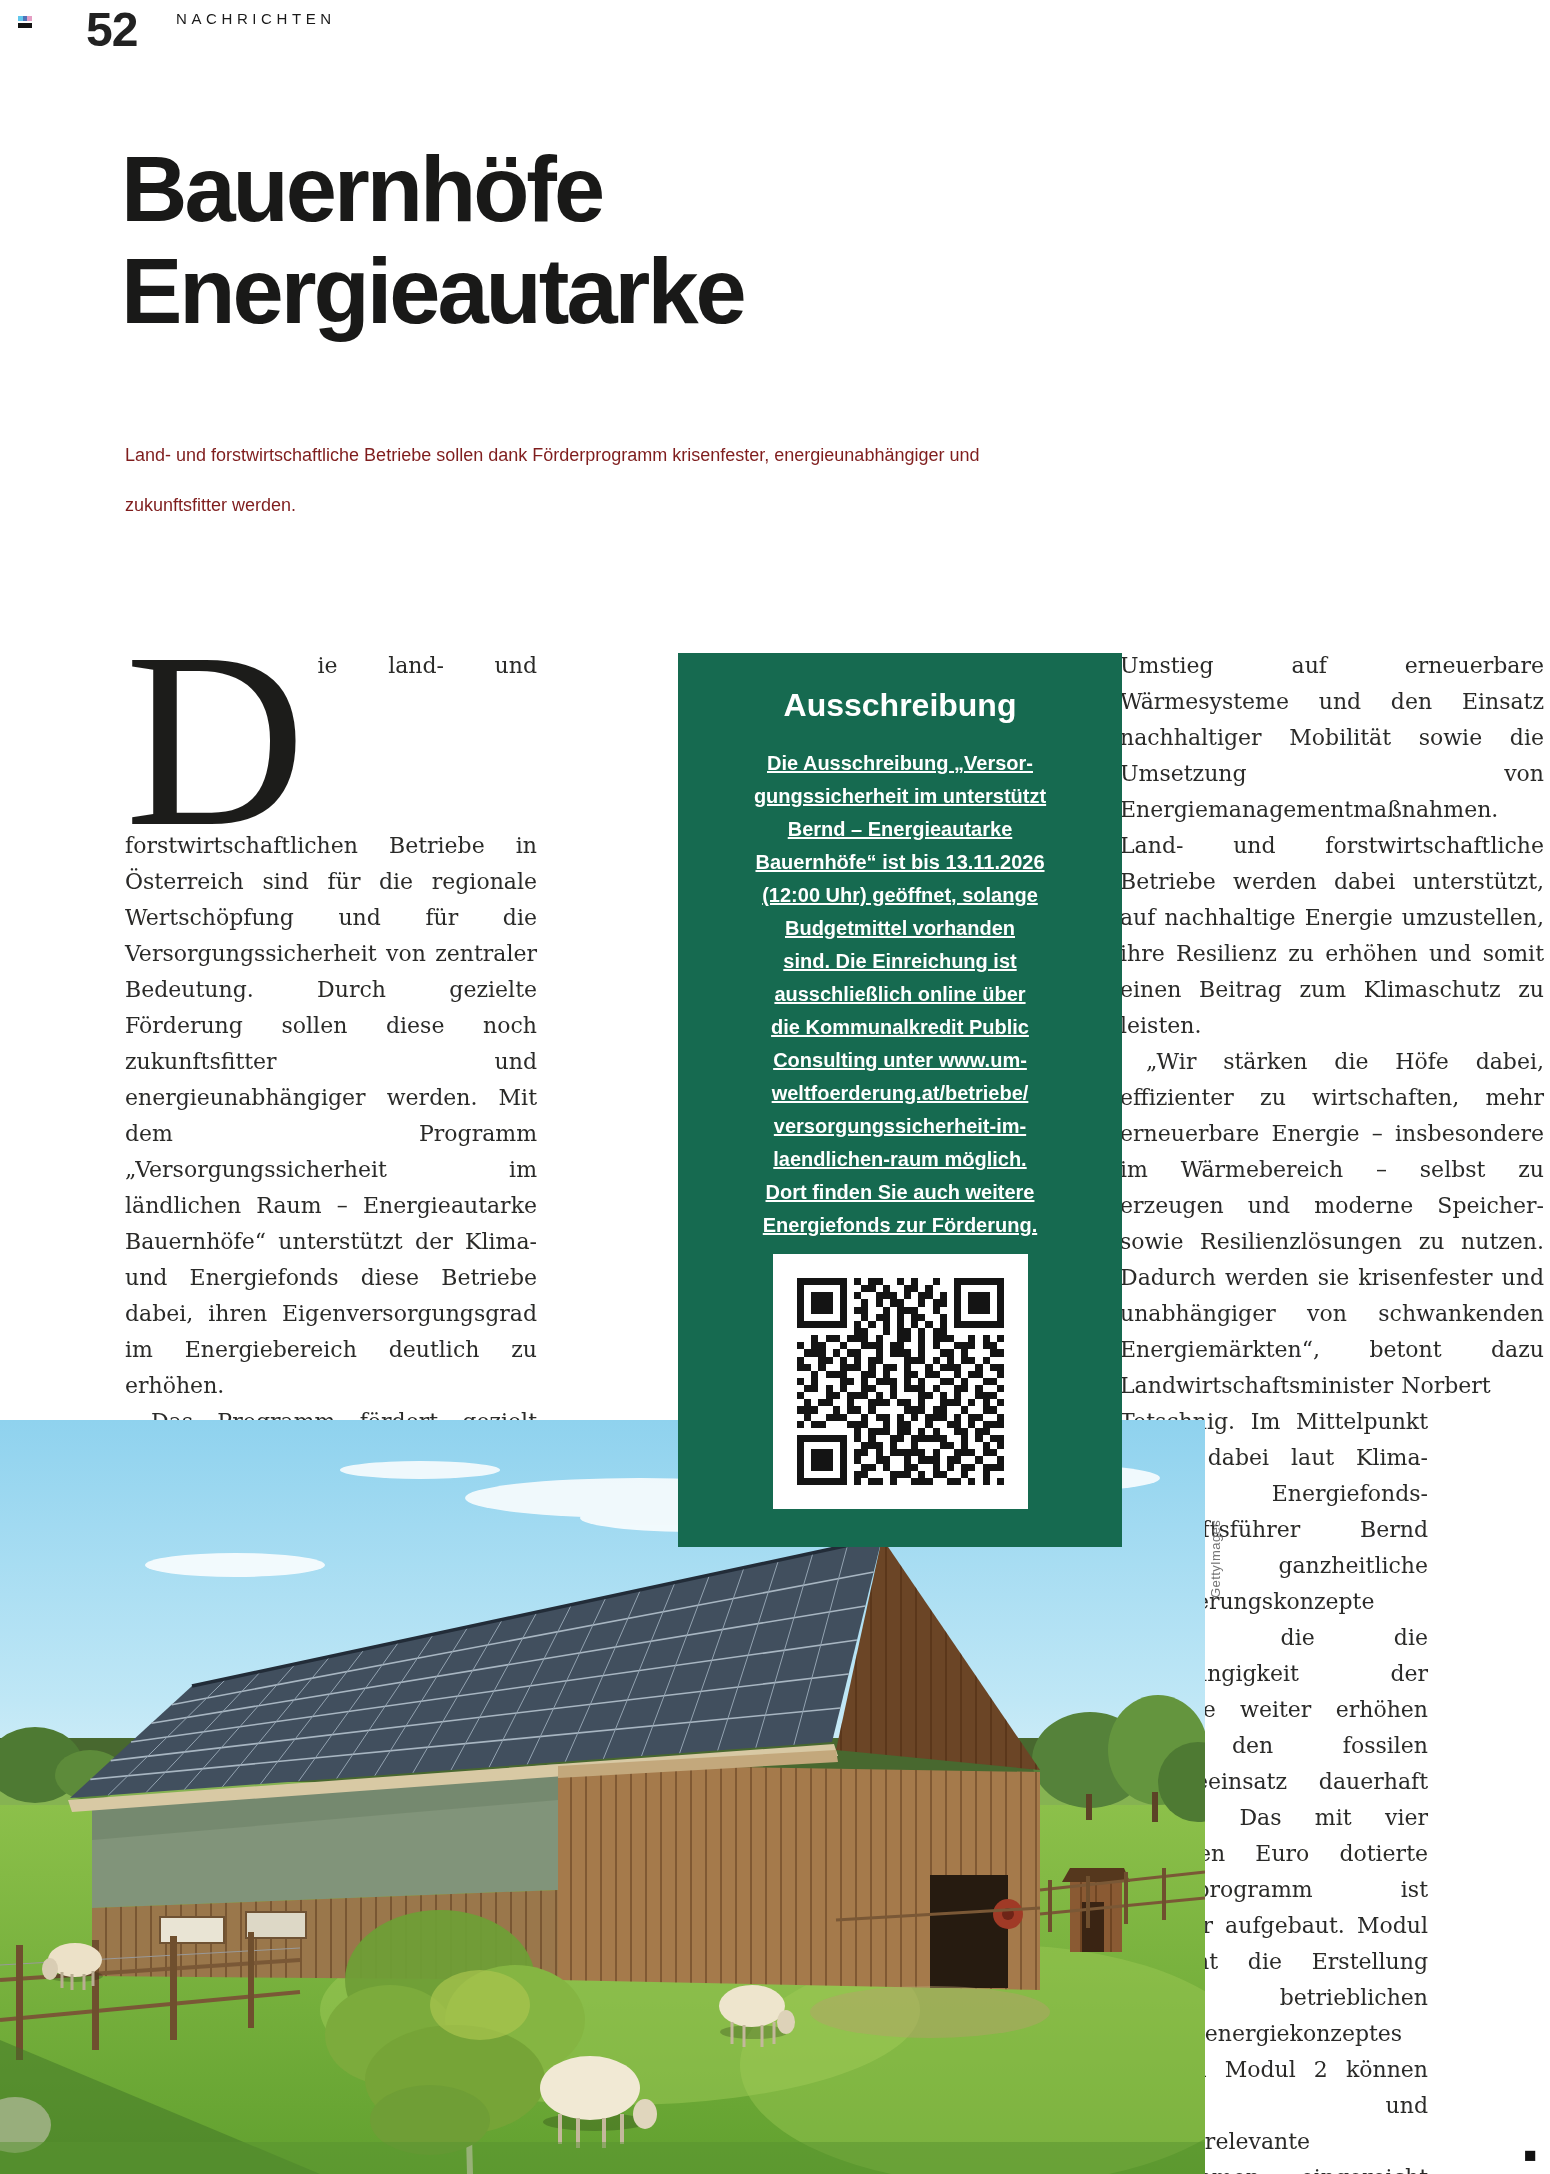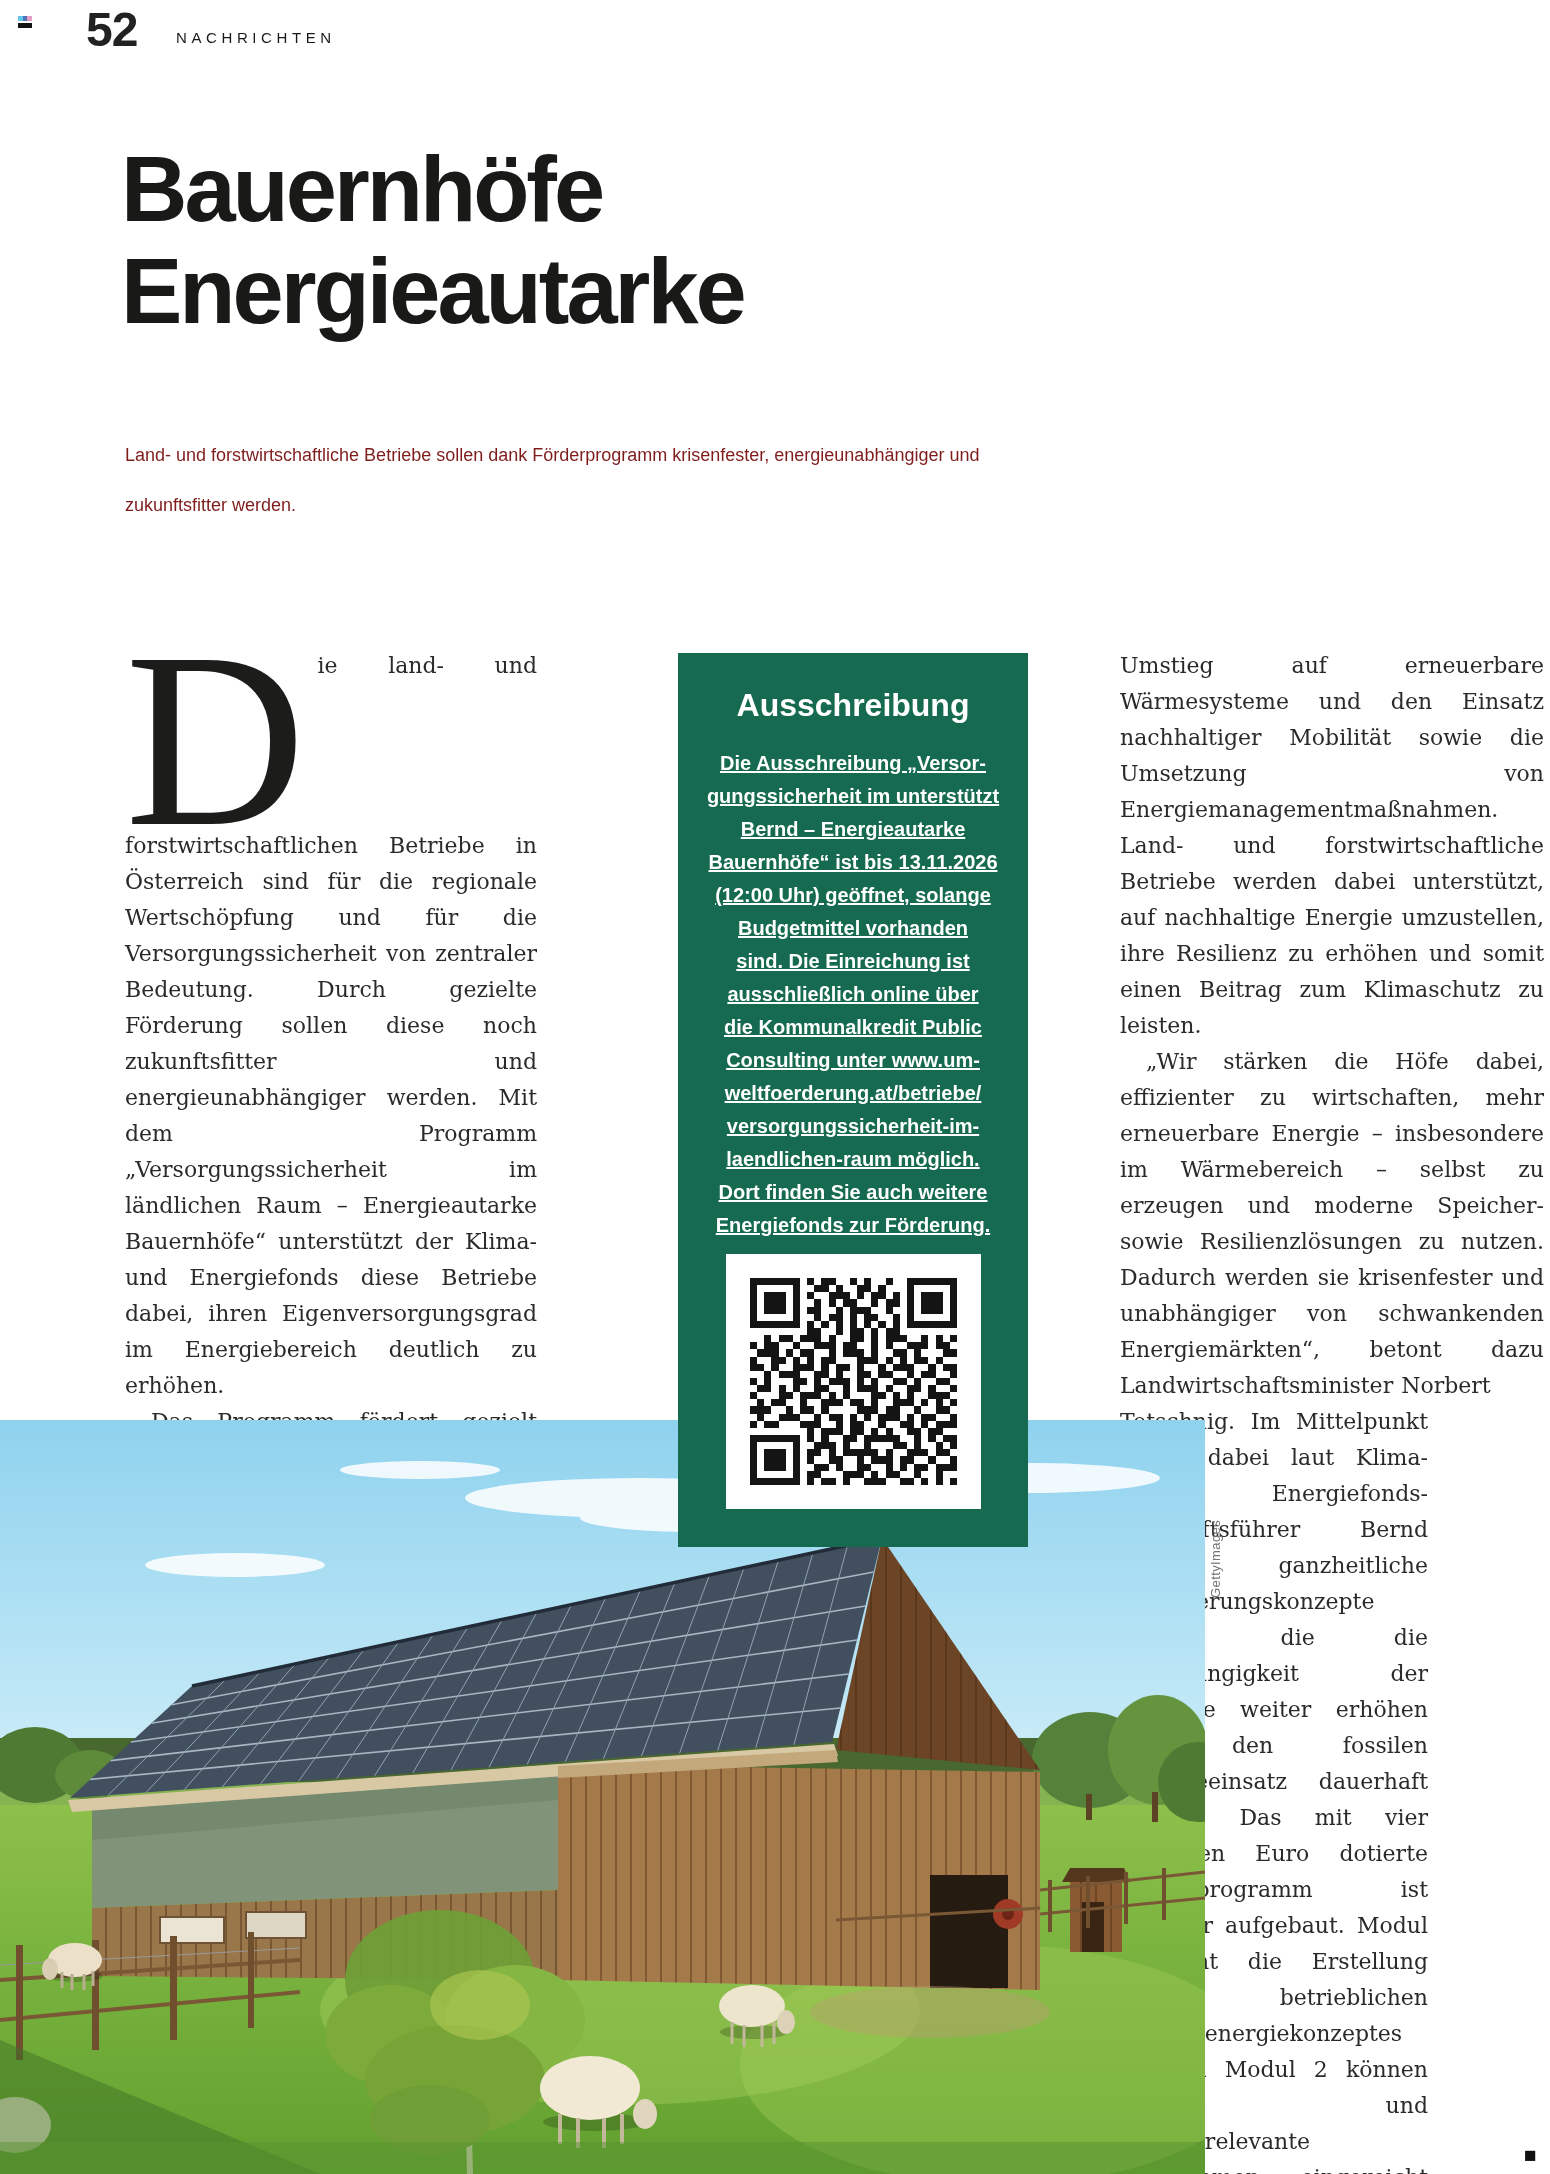--- a/index.html
+++ b/index.html
@@ -9,37 +9,37 @@
     background:#ffffff;
     overflow:hidden;
     font-family:"Liberation Sans",sans-serif;
     color:#1d1d1b;
   }
   
   .regmark{position:absolute;left:18px;top:16px;width:14px;height:12px;}
   .regmark .c{height:5px;width:14px;background:linear-gradient(90deg,#62c7ec 0 34%,#4f74b8 34% 67%,#e59ec4 67% 100%);}
   .regmark .k{height:5px;width:14px;background:#141414;margin-top:2px;}
   .pagenum{position:absolute;left:86px;top:2px;font-size:48px;font-weight:700;letter-spacing:-1px;color:#222;text-align:right;}
-  .section{position:absolute;left:176px;top:29px;font-size:15px;letter-spacing:4.6px;color:#1a1a1a;}
+  .section{position:absolute;left:176px;top:10px;font-size:15px;letter-spacing:4.6px;color:#1a1a1a;}
   
   .title{position:absolute;left:121px;top:138px;font-weight:700;font-size:92px;line-height:102px;letter-spacing:-3px;color:#191918;}
   .subtitle{position:absolute;left:125px;top:430px;width:930px;font-size:18px;line-height:50px;color:#7f1d1d;}
   
   .col{position:absolute;top:648px;}
   .col p{margin:0;text-align:justify;font-family:"DejaVu Serif","Liberation Serif",serif;
          font-size:22px;line-height:36px;color:#2a2a28;word-spacing:1px;hyphens:auto;}
   .col-left{left:125px;width:412px;}
   .col-right{left:1120px;width:424px;}
   .indent{text-indent:26px;}
   .dropcap{float:left;font-family:"Liberation Serif","DejaVu Serif",serif;font-size:250px;line-height:176px;
            height:176px;margin:4px 12px 0 0;color:#1c1c1a;}
   .narrow{margin-left:116px;width:308px;margin-top:10px;}
   .endmark{position:absolute;left:1524px;top:2144px;font-size:21px;color:#111;line-height:21px;}
   
-  .greenbox{position:absolute;left:678px;top:653px;width:350px;height:894px;background:#166a50;
+  .greenbox{position:absolute;left:678px;top:653px;width:444px;height:894px;background:#166a50;
             color:#fff;text-align:center;box-sizing:border-box;padding:34px 26px 0 26px;z-index:5;}
   .gb-title{font-size:32px;font-weight:700;line-height:36px;margin-bottom:24px;}
   .gb-line{font-size:20px;font-weight:700;line-height:33px;white-space:nowrap;text-decoration:underline;}
   .qr-frame{width:255px;height:255px;background:#fff;margin:12px auto 0 auto;box-sizing:border-box;padding:24px;}
   .qr-frame svg{display:block;width:207px;height:207px;fill:#141414;}
   
   .photo{position:absolute;left:0;top:1420px;width:1205px;height:754px;z-index:1;overflow:hidden;}
   .photo svg{display:block;width:1205px;height:754px;}
   .credit{position:absolute;left:1208px;top:1428px;height:170px;writing-mode:vertical-rl;
           transform:rotate(180deg);font-size:13px;letter-spacing:.4px;color:#757575;z-index:2;}

